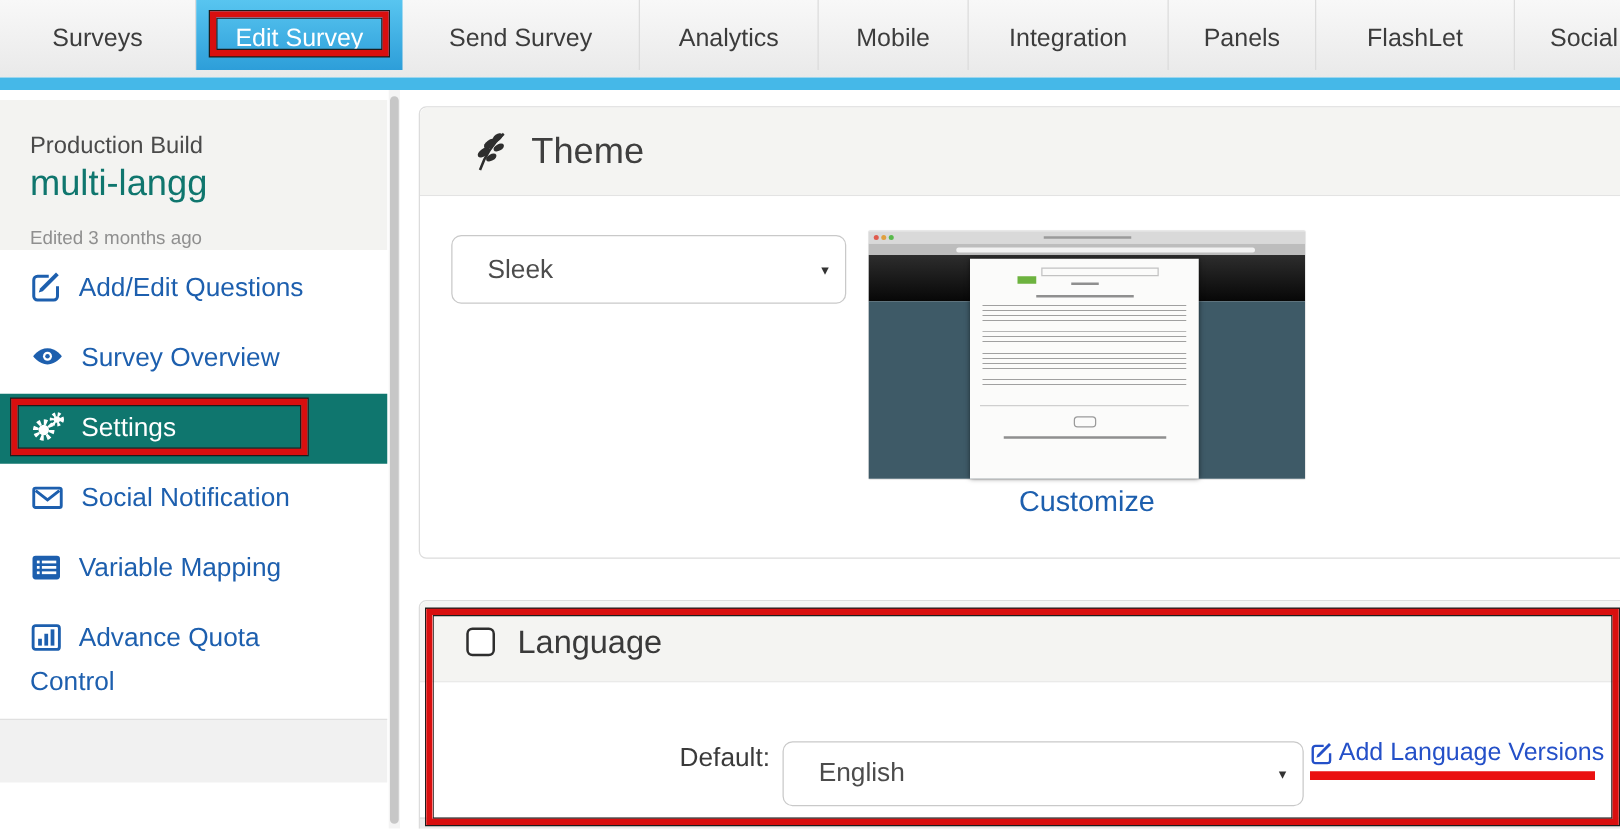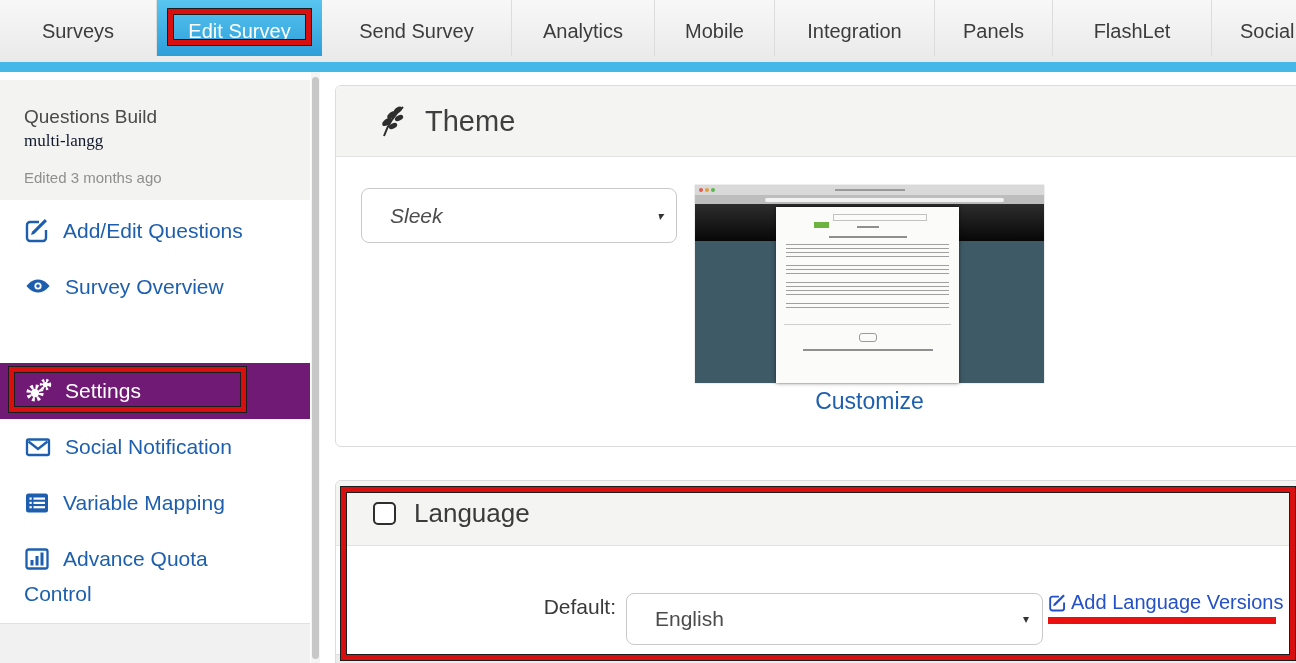--- a/index.html
+++ b/index.html
@@ -16,47 +16,47 @@
   .ann-tab{position:absolute;left:11px;right:11px;top:9px;bottom:11px;
        border:5px solid #d90f0f;box-shadow:0 0 0 1px #1d1d1d, inset 0 0 0 1px #1d1d1d;pointer-events:none;}
   .nav-strip{position:absolute;top:62px;left:0;right:0;height:10px;background:#45b8e8;}
 
   
   .sidebar{position:absolute;top:72px;left:0;width:310px;bottom:0;background:#fff;overflow:hidden;}
   .texture{background-image:radial-gradient(rgba(255,255,255,.9) 1px, transparent 1px);background-size:7px 7px;}
   .survey-info{position:absolute;top:8px;left:0;width:310px;height:120px;background:#f3f3f1;
        box-sizing:border-box;padding:26px 0 0 24px;}
   .build-label{font-size:19px;color:#4a4a4a;}
-  .survey-name{font-size:17px;color:#0f172a;margin-top:3px;font-family:Liberation Serif, serif;}
+  .survey-name{font-size:29px;color:#0f766e;margin-top:3px;}
   .edited-label{font-size:15px;color:#8f8f8f;margin-top:18px;}
   .menu{position:absolute;top:131px;left:0;width:310px;}
   .menu-item{padding-left:24px;font-size:21px;color:#1d5fae;line-height:56px;white-space:nowrap;cursor:pointer;}
   .menu-item svg{vertical-align:-5px;margin-right:13px;}
-  .menu-item.active{background:#701a75;color:#fff;position:relative;margin-top:48px;}
+  .menu-item.active{background:#0f766e;color:#fff;position:relative;}
   .ann-settings{position:absolute;left:9px;top:4px;width:237px;height:45px;box-sizing:border-box;
        border:5px solid #d90f0f;box-shadow:0 0 0 1px #1d1d1d, inset 0 0 0 1px #1d1d1d;pointer-events:none;}
   .menu-item.quota{white-space:normal;line-height:35px;padding:10px 40px 10px 24px;}
   .menu-divider{height:1px;background:#e0e0e0;margin-top:2px;}
   .menu-footer{height:32px;background:#f1f1f1;overflow:hidden;padding-top:18px;box-sizing:content-box;}
   .scrollbar{position:absolute;top:72px;bottom:0;left:311px;width:9px;background:#f4f4f4;}
   .scroll-thumb{position:absolute;top:5px;bottom:4px;left:1px;width:7px;background:#c7c7c7;border-radius:4px;}
 
   
   .main{position:absolute;left:335px;top:72px;right:0;bottom:0;}
   .panel{position:absolute;left:0;right:-8px;background:#fff;border:1px solid #dcdcdc;border-radius:6px;}
   .panel-header{height:70px;background:#f4f4f2;border-bottom:1px solid #e3e3e3;border-radius:6px 6px 0 0;
        display:flex;align-items:center;padding-left:42px;font-size:29px;color:#3f3f3f;}
   .panel-theme{top:13px;height:360px;}
   .panel-theme .panel-header svg{margin-right:17px;}
 
   .select-box{position:absolute;border:1px solid #c9c9c9;border-radius:8px;background:#fff;cursor:pointer;
        font-size:21px;color:#4c4c4c;box-sizing:border-box;}
   .select-box .val{position:absolute;left:28px;top:0;bottom:0;display:flex;align-items:center;}
   .select-box .caret{position:absolute;right:13px;top:50%;transform:translateY(-50%);font-size:12px;color:#333;}
-  .theme-select{left:25px;top:102px;width:316px;height:55px;font-style:italic;}
+  .theme-select{left:25px;top:102px;width:316px;height:55px;}
 
   
   .preview{position:absolute;left:359px;top:99px;width:349px;height:198px;cursor:pointer;
        box-shadow:0 0 1px rgba(0,0,0,.4);}
   .pv-chrome{height:10px;background:#d9d9d9;position:relative;}
   .pv-dot{position:absolute;top:3px;width:4px;height:4px;border-radius:50%;}
   .pv-title{position:absolute;left:50%;top:4px;width:70px;height:2px;margin-left:-35px;background:#9a9a9a;}
   .pv-toolbar{height:9px;background:#bdbdbd;position:relative;}
   .pv-address{position:absolute;left:70px;right:40px;top:2.5px;height:4px;background:#f2f2f2;border-radius:2px;}
   .pv-dark{height:37px;background:linear-gradient(#2d2d2d,#070707);}
@@ -107,21 +107,21 @@
     <div class="nav-item" style="width:120px"><span>Mobile</span></div>
     <div class="nav-item" style="width:160px"><span>Integration</span></div>
     <div class="nav-item" style="width:118px"><span>Panels</span></div>
     <div class="nav-item" style="width:159px"><span>FlashLet</span></div>
     <div class="nav-item"><span>Social</span></div>
   </div>
   <div class="nav-strip"></div>
 
   <div class="sidebar">
     <div class="survey-info texture">
-      <div class="build-label">Questions Build</div>
+      <div class="build-label">Production Build</div>
       <div class="survey-name">multi-langg</div>
       <div class="edited-label">Edited 3 months ago</div>
     </div>
 
     <div class="menu">
       <div class="menu-item">
         <svg width="26" height="26" viewBox="0 0 26 26" style="color:#1d5fae">
           <path d="M22 13 v8 a3 3 0 0 1 -3 3 H6 a3 3 0 0 1 -3 -3 V8 a3 3 0 0 1 3 -3 h9" fill="none" stroke="currentColor" stroke-width="2.4"></path>
           <path d="M10.2 17 L23 4.2 l-2.2-2.2 L8 14.8 l-1 3.2 z" fill="currentColor"></path>
         </svg><span>Add/Edit Questions</span>

